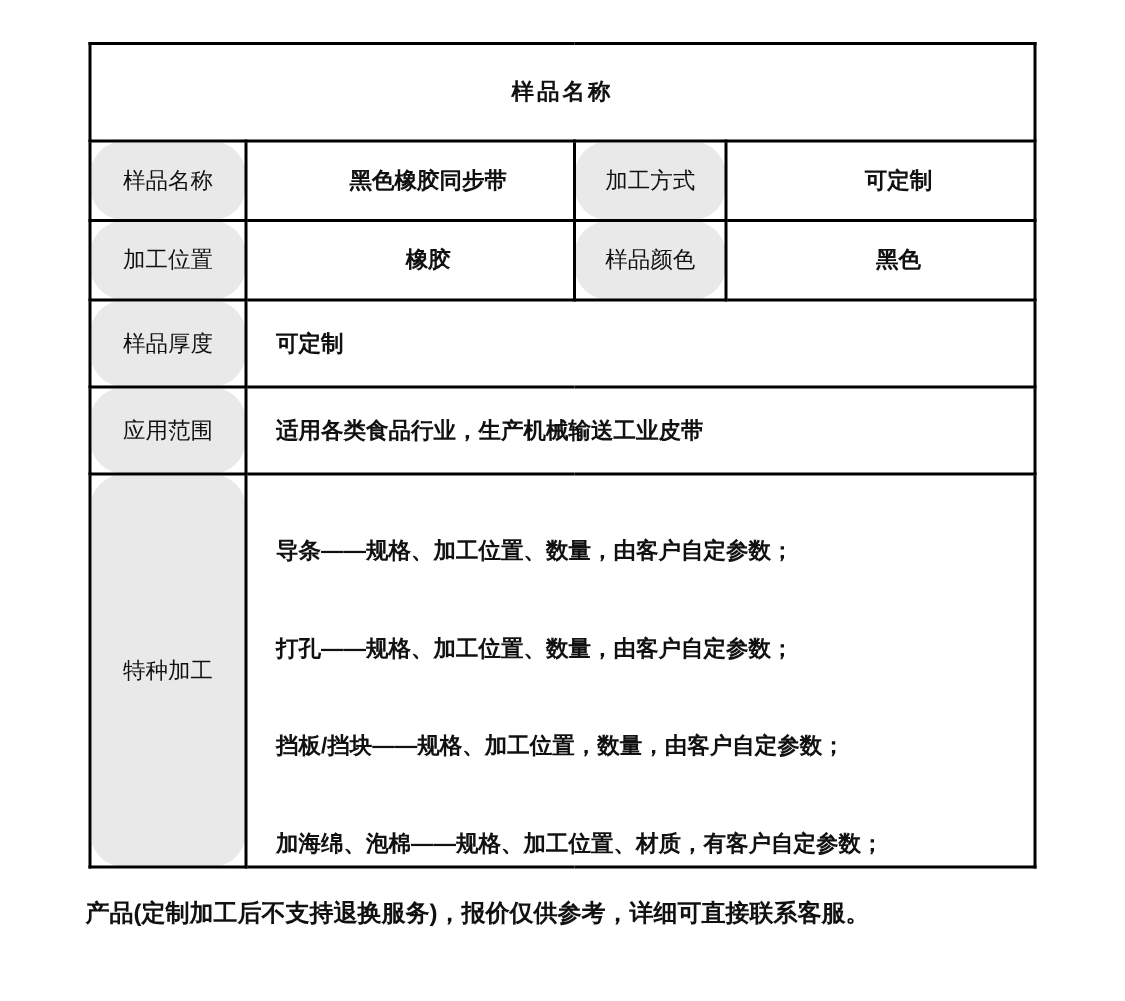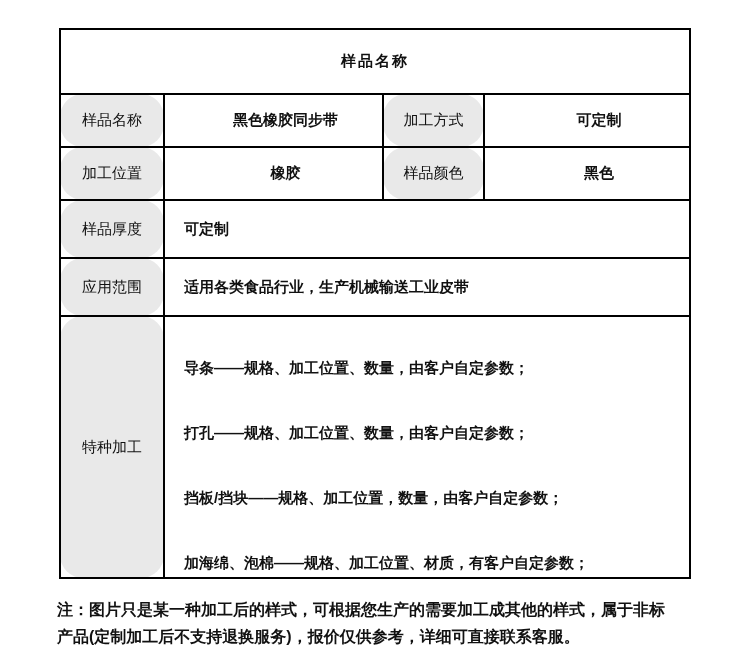--- a/index.html
+++ b/index.html
@@ -118,17 +118,16 @@
           <p>打孔——规格、加工位置、数量，由客户自定参数；</p>
           <p>挡板/挡块——规格、加工位置，数量，由客户自定参数；</p>
           <p>加海绵、泡棉——规格、加工位置、材质，有客户自定参数；</p>
         </td>
       </tr>
 
     </tbody>
   </table>
 
   <div class="note">
-    <div>注：图片只是某一种加工后的样式，可根据您生产的需要加工成其他的样式，属于非标</div>
     <div>产品(定制加工后不支持退换服务)，报价仅供参考，详细可直接联系客服。</div>
   </div>
 
 </div>
 
 </body></html>

